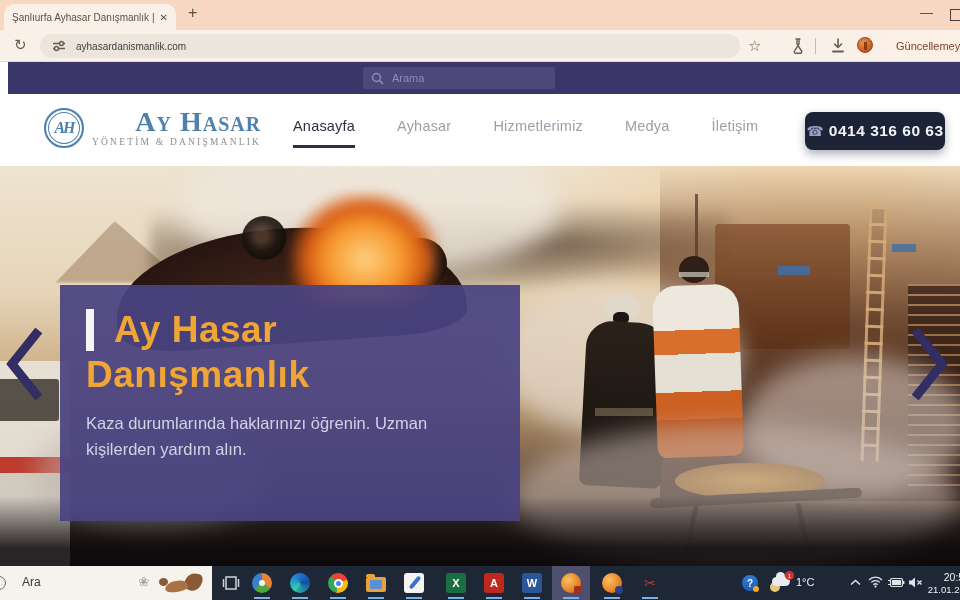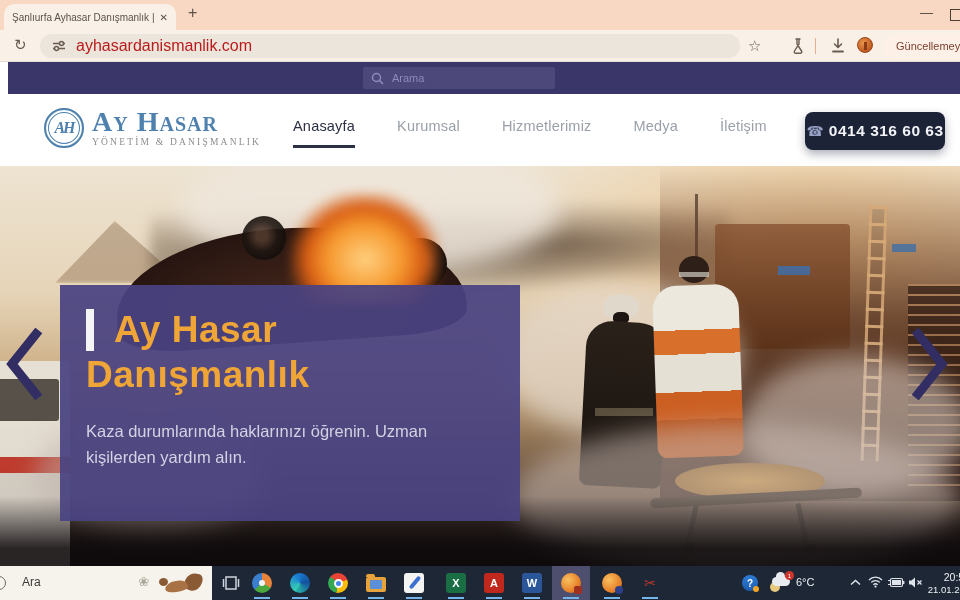--- a/index.html
+++ b/index.html
@@ -16,41 +16,41 @@
   .newtab { position:absolute; left:188px; top:4px; font-size:16px; color:#5f5148; }
   .win-min { position:absolute; left:920px; top:5px; font-size:13px; color:#4a4038; }
   .win-max { position:absolute; left:950px; top:9px; width:12px; height:12px; border:1.5px solid #4a4038; }
 
   
   .toolbar { position:absolute; left:0; top:30px; width:960px; height:32px; background:#f9f1e8; border-bottom:1px solid #e6dbd0; }
   .refresh { position:absolute; left:14px; top:6px; font-size:15px; color:#6b5c50; }
   .addressbar { position:absolute; left:40px; top:4px; width:700px; height:24px; background:#ece5dc;
                 border-radius:13px; display:flex; align-items:center; padding:0 12px; }
   .tune-icon { margin-right:10px; }
-  .url-text { font-size:16px; color:#b91c1c; }
+  .url-text { font-size:10px; color:#404040; }
   .tb-star { position:absolute; left:748px; top:7px; font-size:15px; color:#6b5c50; }
   .tb-flask { position:absolute; left:790px; top:7px; }
   .tb-sep { position:absolute; left:815px; top:8px; width:1px; height:16px; background:#e3b093; }
   .tb-dl { position:absolute; left:830px; top:7px; }
   .ext-icon { position:absolute; left:857px; top:7px; width:16px; height:16px; border-radius:50%;
               background:radial-gradient(circle at 38% 35%, #e8954a, #c05a22 70%); border:1px solid #9c451a; }
   .ext-icon::after { content:""; position:absolute; left:6px; top:4px; width:3px; height:8px; background:#8a3a14; }
   .update-pill { position:absolute; left:882px; top:4px; width:120px; height:24px; background:#fdf0e6;
                  border-radius:13px; display:flex; align-items:center; padding-left:14px; }
   .update-pill span { font-size:11px; color:#7c4030; white-space:nowrap; }
 
   
   .topbar { position:absolute; left:8px; top:62px; width:960px; height:32px; background:#3a366a; }
   .site-search { position:absolute; left:355px; top:5px; width:192px; height:22px; background:#4c4879;
                  border-radius:2px; display:flex; align-items:center; padding:0 8px; }
   .site-search span { font-size:11px; color:#8f8ab8; margin-left:8px; }
 
   
   .siteheader { position:absolute; left:0; top:94px; width:960px; height:72px; background:#ffffff; }
-  .logo { position:absolute; left:44px; top:14px; display:flex; align-items:center; }
+  .logo { position:absolute; left:44px; top:14px; display:flex; align-items:center;text-align:right; }
   .monogram { width:40px; height:40px; border-radius:50%; border:2px solid #4e81ae; box-shadow:inset 0 0 0 2px #fff, inset 0 0 0 3px #4e81ae;
               display:flex; align-items:center; justify-content:center;
               font-family:"Liberation Serif","DejaVu Serif",serif; font-style:italic; font-weight:bold;
               font-size:16px; color:#4e81ae; letter-spacing:-2px; }
   .logo-text { margin-left:8px; }
   .logo-name { font-family:"Liberation Serif","DejaVu Serif",serif; font-variant:small-caps; font-weight:bold;
                font-size:28px; line-height:26px; color:#4e81ae; letter-spacing:1px; }
   .logo-tag { font-family:"Liberation Serif","DejaVu Serif",serif; font-size:9.5px; letter-spacing:2.2px;
               color:#8f8d8a; margin-top:2px; }
   .mainnav { position:absolute; left:293px; top:24px; display:flex; gap:42px; }
@@ -127,21 +127,21 @@
   .road { left:0; top:330px; width:960px; height:70px;
     background:linear-gradient(180deg, rgba(12,8,10,0), rgba(12,8,10,.85) 75%); }
 
   .hero-card { left:60px; top:119px; width:460px; height:236px; background:rgba(73,67,129,.93);
                padding:22px 26px 0 26px; }
   .hero-card * { position:static; }
   .hero-title { font-size:37px; font-weight:bold; color:#f0a636; line-height:1.22; letter-spacing:.5px; }
   .ht-row1 { display:flex; align-items:center; }
   .ht-bar { display:inline-block; width:8px; height:42px; background:#f5f5f5; margin-right:20px; }
   .hero-sub { margin-top:16px; font-size:22px; font-weight:bold; color:#2fae7f; letter-spacing:.3px; }
-  .hero-desc { margin-top:22px; font-size:16.5px; color:#d2d2e4; line-height:1.55; width:385px; }
+  .hero-desc { margin-top:14px; font-size:16.5px; color:#d2d2e4; line-height:1.55; width:385px; }
 
   .arrow { width:44px; height:72px; }
   .arrow-left { left:2px; top:162px; }
   .arrow-right { left:908px; top:162px; }
 
   
   .taskbar { position:absolute; left:0; top:566px; width:960px; height:34px; background:#1d2736; }
   .tb-search { position:absolute; left:0; top:0; width:212px; height:34px; background:#f6f2ec; overflow:hidden; }
   .tbs-circle { position:absolute; left:-8px; top:10px; width:14px; height:14px; border:1.5px solid #6f6a62; border-radius:50%; }
   .tbs-label { position:absolute; left:22px; top:9px; font-size:12px; color:#3a3a3a; }
@@ -252,21 +252,21 @@
   <div class="siteheader">
     <div class="logo">
       <span class="monogram">AH</span>
       <span class="logo-text">
         <div class="logo-name">Ay Hasar</div>
         <div class="logo-tag">YÖNETİM &amp; DANIŞMANLIK</div>
       </span>
     </div>
     <nav class="mainnav">
       <span class="nav-item active">Anasayfa</span>
-      <span class="nav-item">Kurumsal</span>
+      <span class="nav-item">Ayhasar</span>
       <span class="nav-item">Hizmetlerimiz</span>
       <span class="nav-item">Medya</span>
       <span class="nav-item">İletişim</span>
     </nav>
     <div class="phone-btn">
       <span class="phone-icon">☎</span>
       <span class="phone-num">0414 316 60 63</span>
     </div>
   </div>
 
@@ -388,21 +388,21 @@
     <div class="app" style="left:636px">
         <span class="ic ic-snip">✂</span>
       </div>
 
     <div class="tray-help">?</div>
     <div class="tray-weather">
       <span class="tw-moon"></span>
         <span class="tw-cloud"></span>
       <span class="tw-badge">1</span>
     </div>
-    <span class="tray-temp">6°C</span>
+    <span class="tray-temp">1°C</span>
     <svg class="tray-chevron" width="11" height="7" viewBox="0 0 11 7">
       <polyline points="1,5.5 5.5,1.5 10,5.5" fill="none" stroke="#dfe3ea" stroke-width="1.5"></polyline>
     </svg>
     <svg class="tray-wifi" width="15" height="12" viewBox="0 0 15 12">
       <path d="M1 4 a9 9 0 0 1 13 0 M3.2 6.4 a6 6 0 0 1 8.6 0 M5.4 8.8 a3 3 0 0 1 4.2 0" fill="none" stroke="#dfe3ea" stroke-width="1.3"></path>
       <circle cx="7.5" cy="10.6" r="1.1" fill="#dfe3ea"></circle>
     </svg>
     <svg class="tray-batt" width="18" height="11" viewBox="0 0 18 11">
       <path d="M1 3.5 h2 M1 7.5 h2" stroke="#dfe3ea" stroke-width="1.2"></path>
       <rect x="3.5" y="1.5" width="12" height="8" rx="1.5" fill="none" stroke="#dfe3ea" stroke-width="1.2"></rect>

